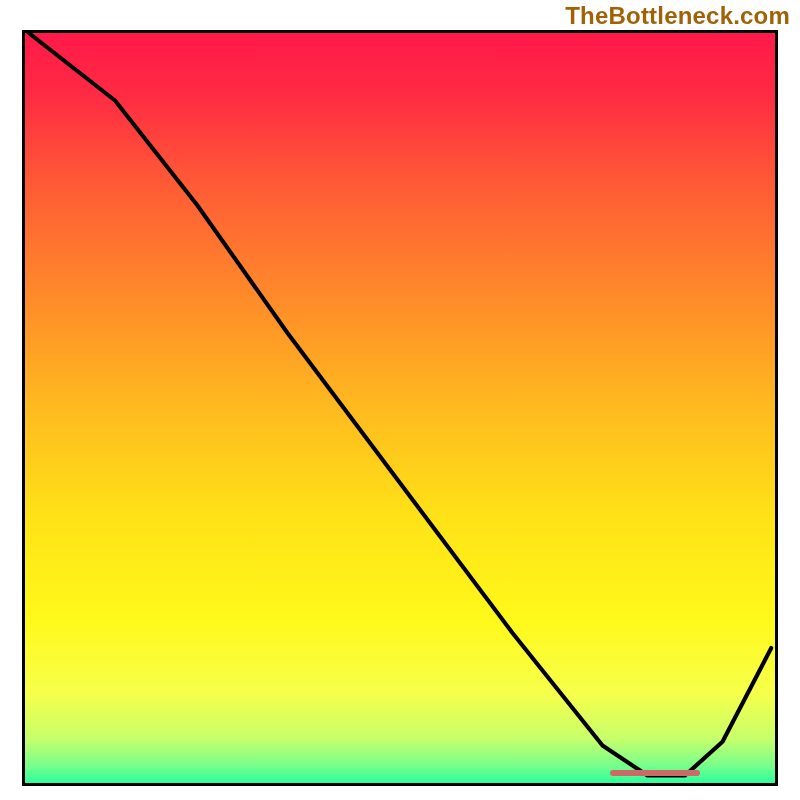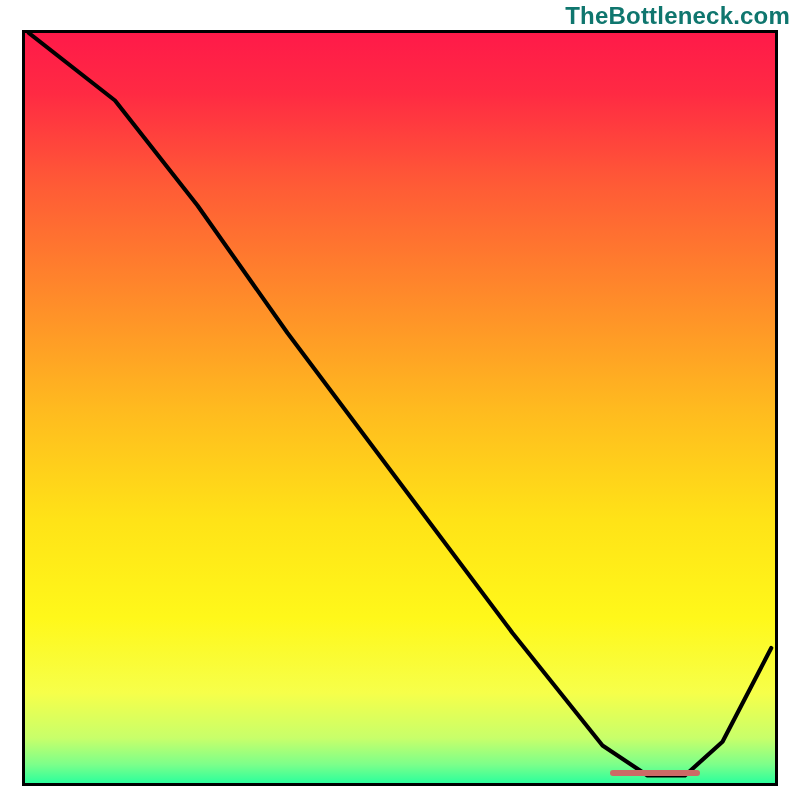--- a/index.html
+++ b/index.html
@@ -14,21 +14,21 @@
     position: relative;
     width: 800px;
     height: 800px;
   }
   .watermark {
     position: absolute;
     top: 2px;
     right: 10px;
     font-size: 24px;
     font-weight: bold;
-    color: #0f766e;
+    color: #a16207;
     letter-spacing: 0.2px;
   }
   .plot-area {
     position: absolute;
     left: 22px;
     top: 30px;
     width: 756px;
     height: 756px;
     border: 3px solid #000000;
     box-sizing: border-box;

